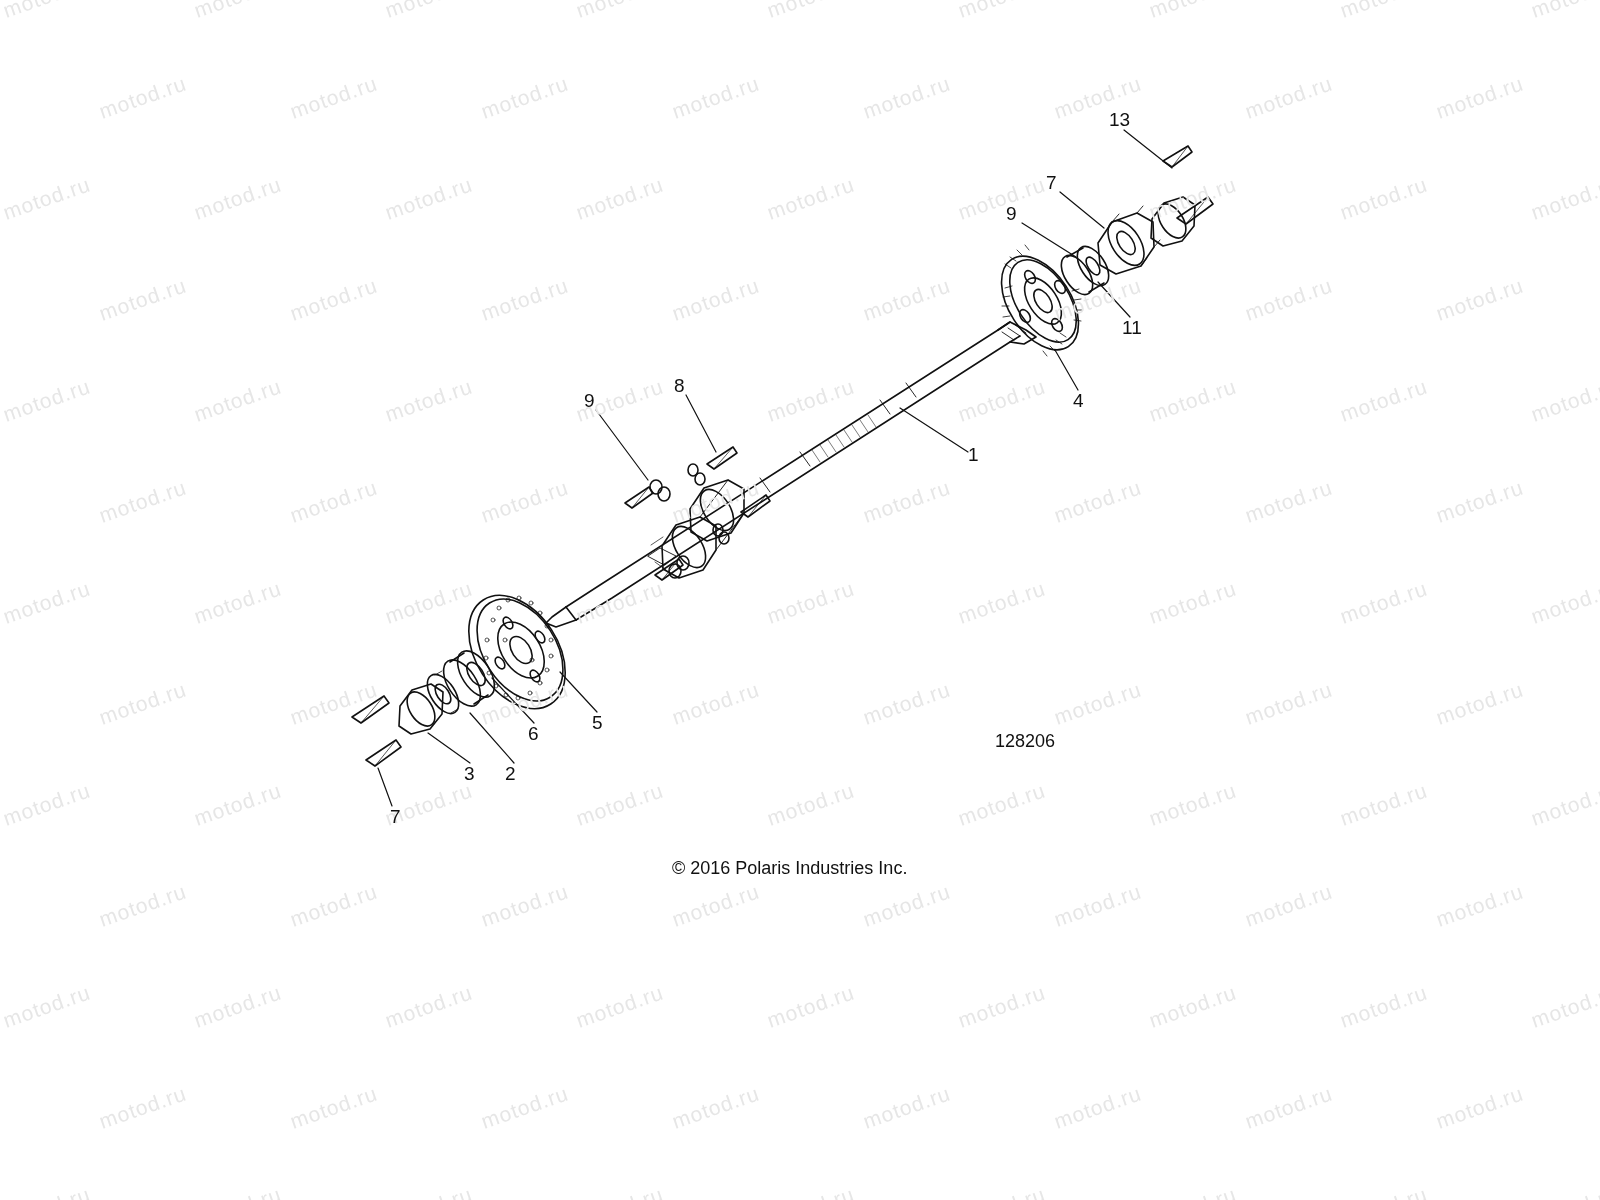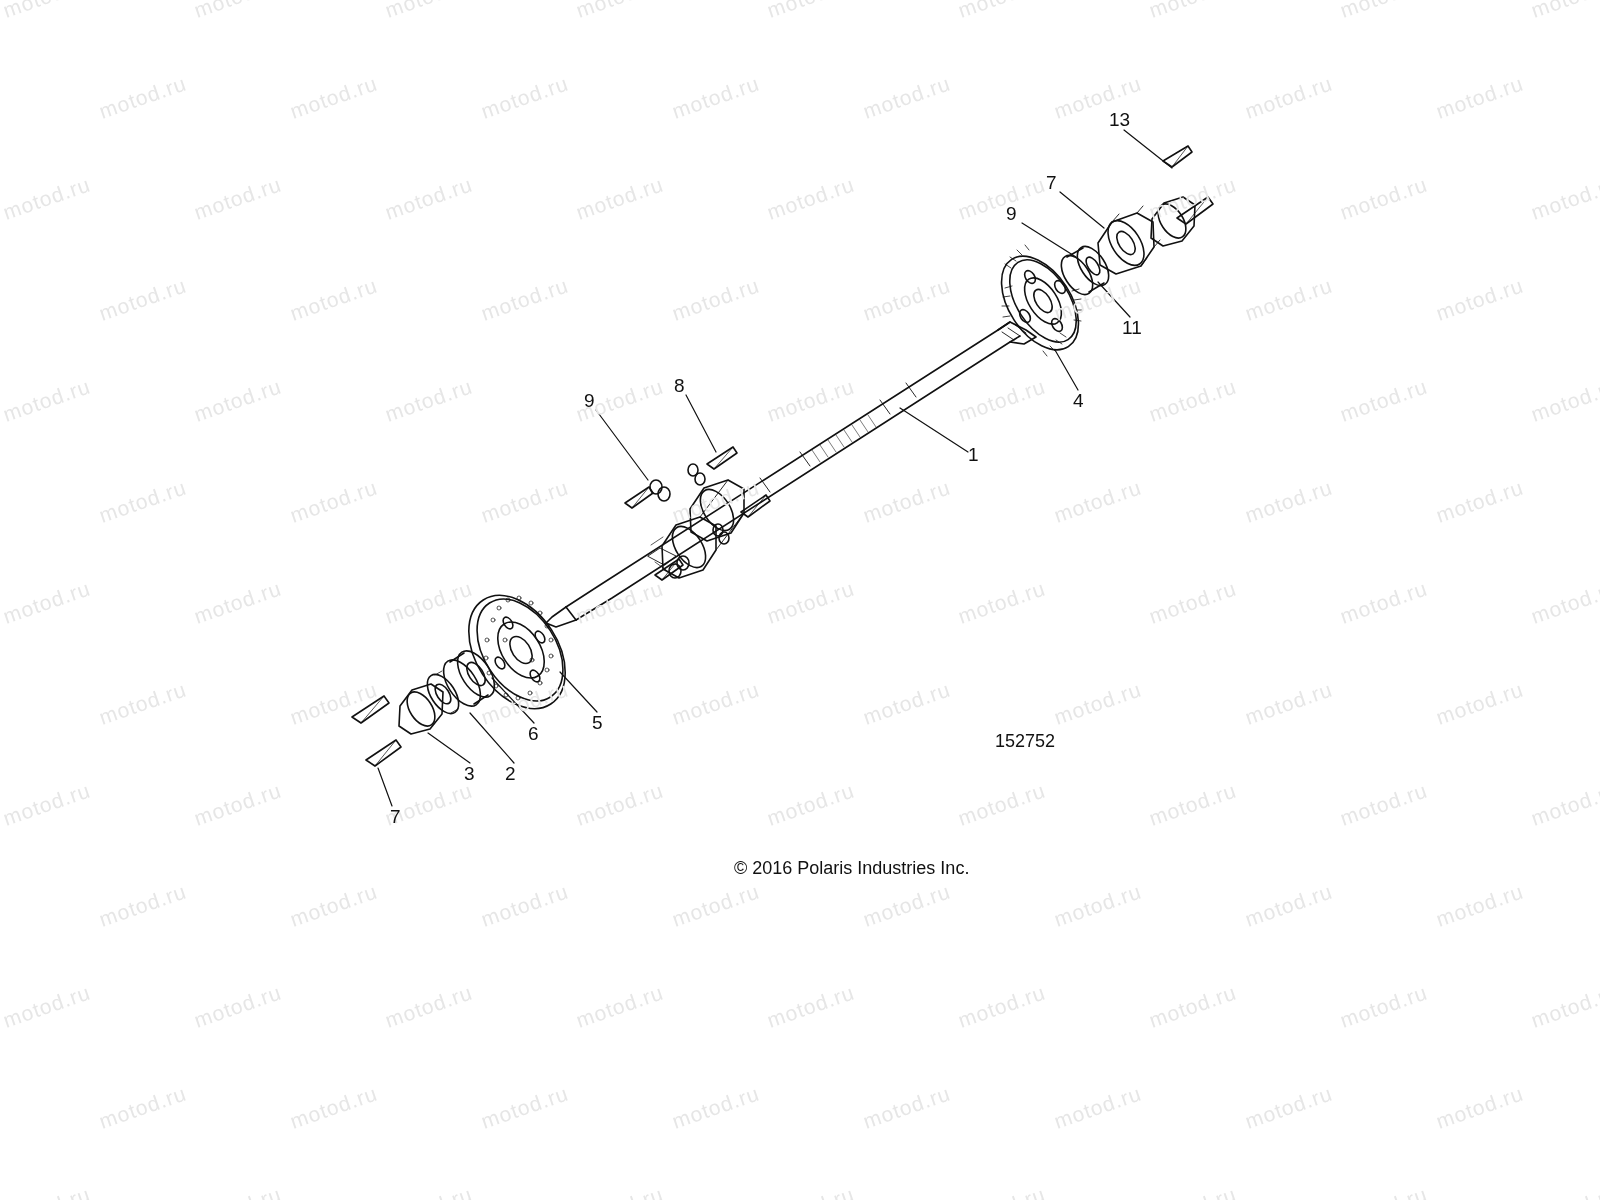--- a/index.html
+++ b/index.html
@@ -260,22 +260,22 @@
   <div class="lbl" style="left:592px;  top:712px;">5</div>
   <div class="lbl" style="left:528px;  top:723px;">6</div>
   <div class="lbl" style="left:390px;  top:806px;">7</div>
   <div class="lbl" style="left:674px;  top:375px;">8</div>
   <div class="lbl" style="left:584px;  top:390px;">9</div>
   <div class="lbl" style="left:1122px; top:317px;">11</div>
   <div class="lbl" style="left:1046px; top:172px;">7</div>
   <div class="lbl" style="left:1006px; top:203px;">9</div>
   <div class="lbl" style="left:1109px; top:109px;">13</div>
 
-  <div class="partnum" style="left:995px; top:731px;">152752</div>
-  <div class="copyright" style="left:734px; top:858px;">© 2016 Polaris Industries Inc.</div>
+  <div class="partnum" style="left:995px; top:731px;">128206</div>
+  <div class="copyright" style="left:672px; top:858px;">© 2016 Polaris Industries Inc.</div>
 
   <div id="watermark-layer">
       <div class="wm" style="color: rgb(230, 230, 230); left: 0px; top: 0px;">motod.ru</div>
       <div class="wm" style="color: rgb(230, 230, 230); left: 191px; top: 0px;">motod.ru</div>
       <div class="wm" style="color: rgb(230, 230, 230); left: 382px; top: 0px;">motod.ru</div>
       <div class="wm" style="color: rgb(230, 230, 230); left: 573px; top: 0px;">motod.ru</div>
       <div class="wm" style="color: rgb(230, 230, 230); left: 764px; top: 0px;">motod.ru</div>
       <div class="wm" style="color: rgb(230, 230, 230); left: 955px; top: 0px;">motod.ru</div>
       <div class="wm" style="color: rgb(230, 230, 230); left: 1146px; top: 0px;">motod.ru</div>
       <div class="wm" style="color: rgb(230, 230, 230); left: 1337px; top: 0px;">motod.ru</div>

